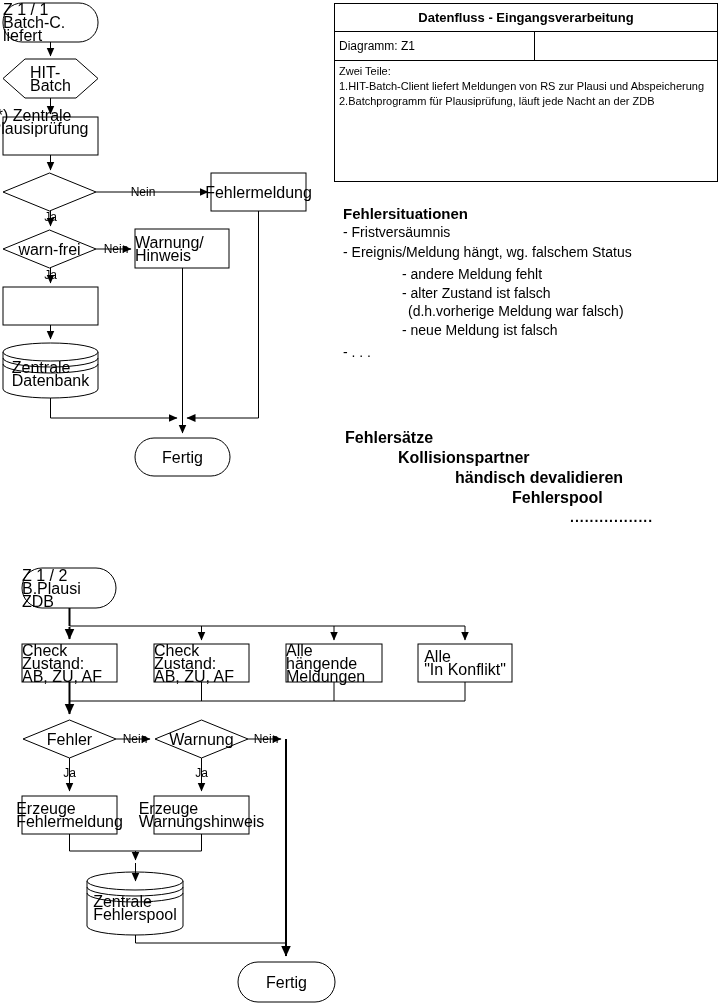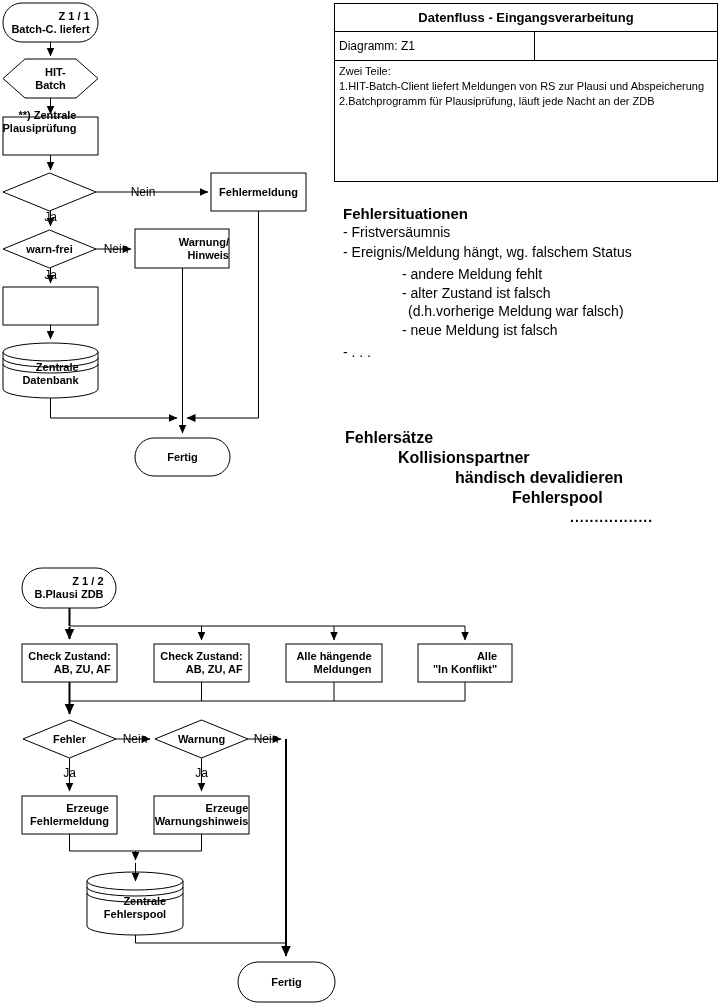--- a/index.html
+++ b/index.html
@@ -6,21 +6,21 @@
   .canvas{position:relative;width:723px;height:1006px;background:#ffffff;overflow:hidden;
           font-family:"Liberation Sans",sans-serif;color:#000;}
   svg{position:absolute;left:0;top:0;}
   svg path,svg line,svg polyline{fill:none;stroke:#000;stroke-width:1;}
   svg rect,svg polygon,svg ellipse{fill:#ffffff;stroke:#000;stroke-width:1;}
   svg .body{fill:#ffffff;stroke:#000;}
   svg .arc{fill:none;stroke:#000;}
   svg .w2{stroke-width:2;}
   
   .nl{position:absolute;display:flex;align-items:center;justify-content:center;
-      text-align:right;white-space:pre-line;font-size:11px;line-height:13px;font-weight:bold;}
+      text-align:left;white-space:pre-line;font-size:16px;line-height:13px;}
   
   .sl{position:absolute;font-size:12px;line-height:13px;text-align:center;}
   
   .info-table{position:absolute;left:334px;top:3px;width:384px;height:179px;
               border:1px solid #000;background:#fff;display:flex;flex-direction:column;
               font-size:12px;box-sizing:border-box;}
   .t-title{height:27px;flex:none;border-bottom:1px solid #000;display:flex;align-items:center;
            justify-content:center;font-weight:bold;font-size:13px;}
   .t-row{height:28px;flex:none;border-bottom:1px solid #000;display:flex;}
   .t-cell{display:flex;align-items:center;padding-left:4px;white-space:pre;flex:1;}

